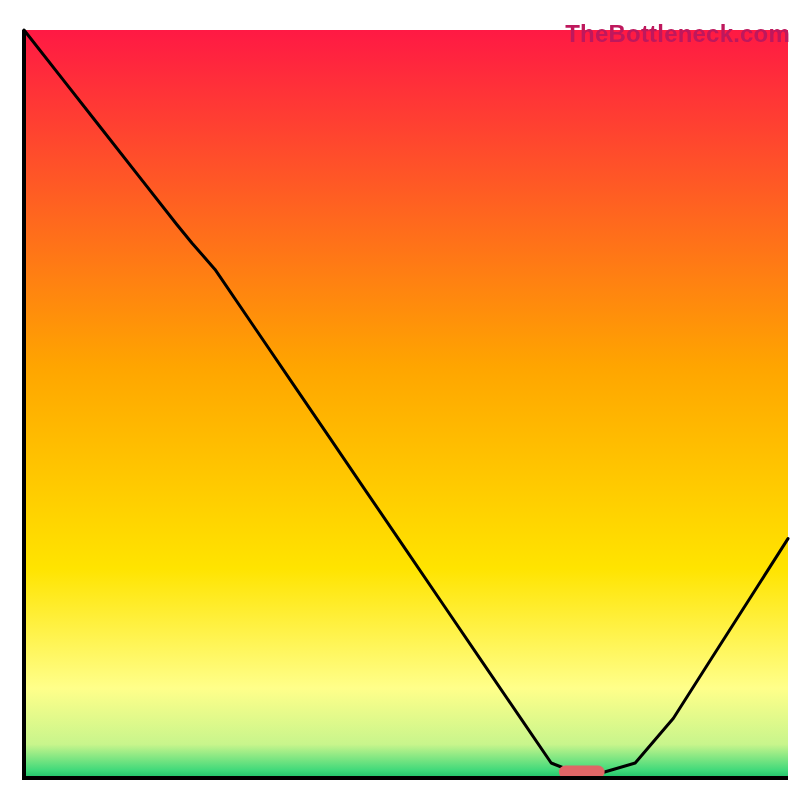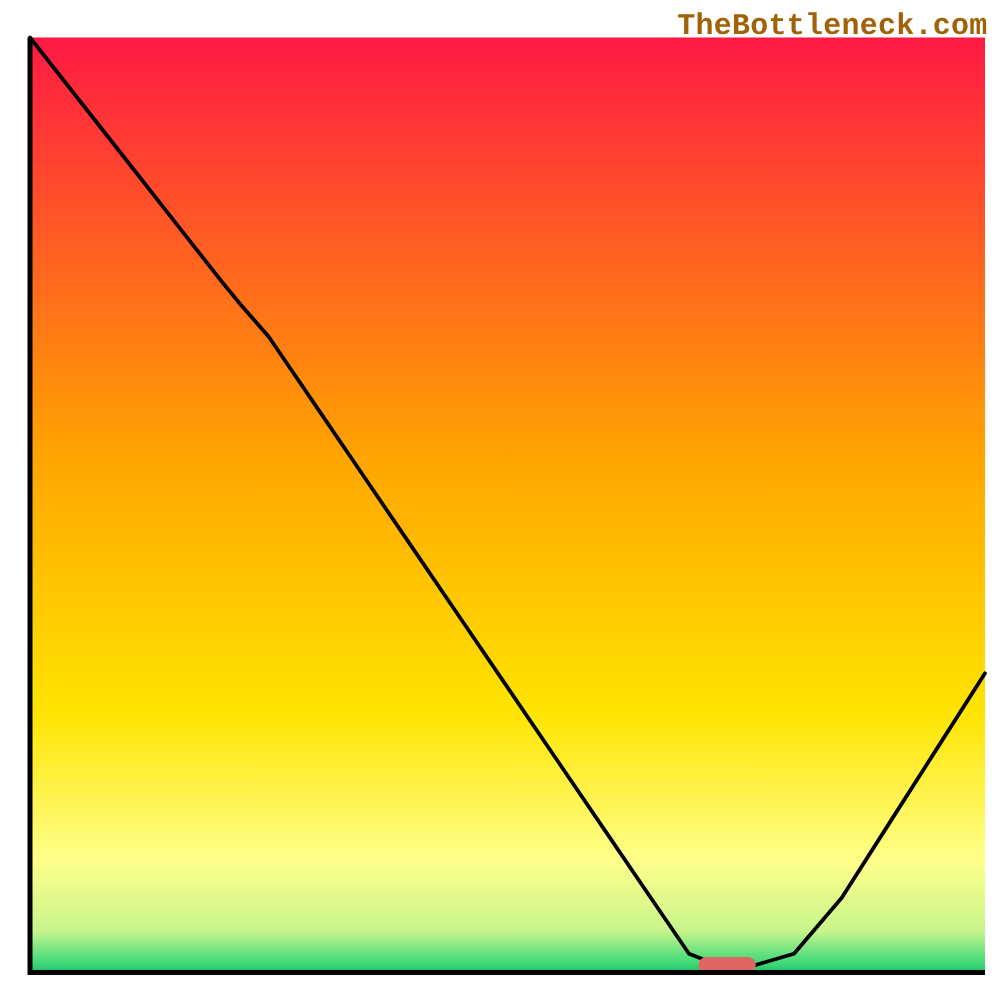--- a/index.html
+++ b/index.html
@@ -10,27 +10,26 @@
     background: #ffffff;
     font-family: Arial, Helvetica, sans-serif;
   }
   .chart-wrap {
     position: relative;
     width: 800px;
     height: 800px;
   }
   .watermark {
     position: absolute;
-    top: 8px;
+    top: 20px;
     right: 10px;
     font-size: 24px;
     font-weight: 600;
-    color: #a16207;
+    color: #be185d;
     letter-spacing: 0.2px;
-    font-family: Liberation Mono, monospace;
   }
   svg {
     display: block;
   }
 </style>
 </head>
 <body>
 
 <div class="chart-wrap">
   <div class="watermark">TheBottleneck.com</div>

